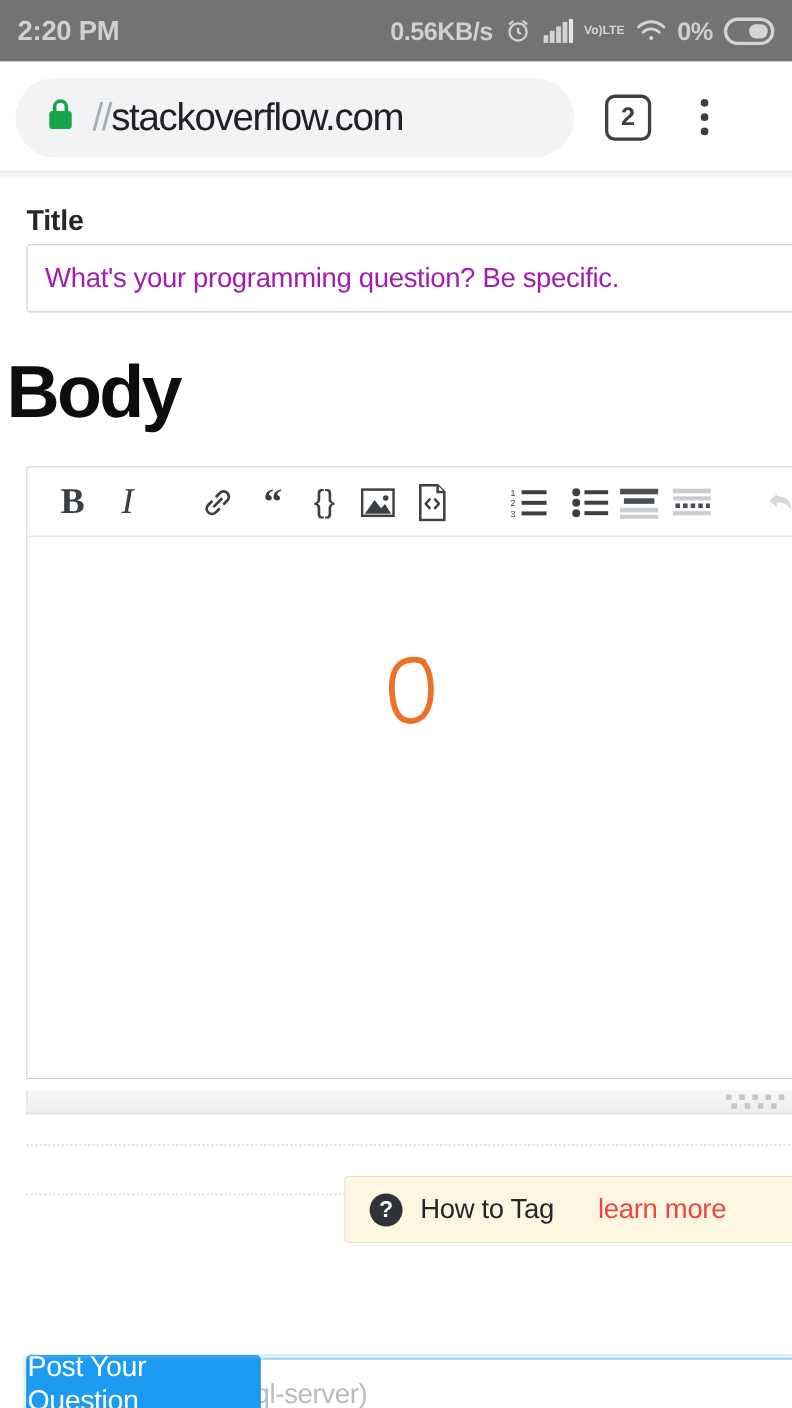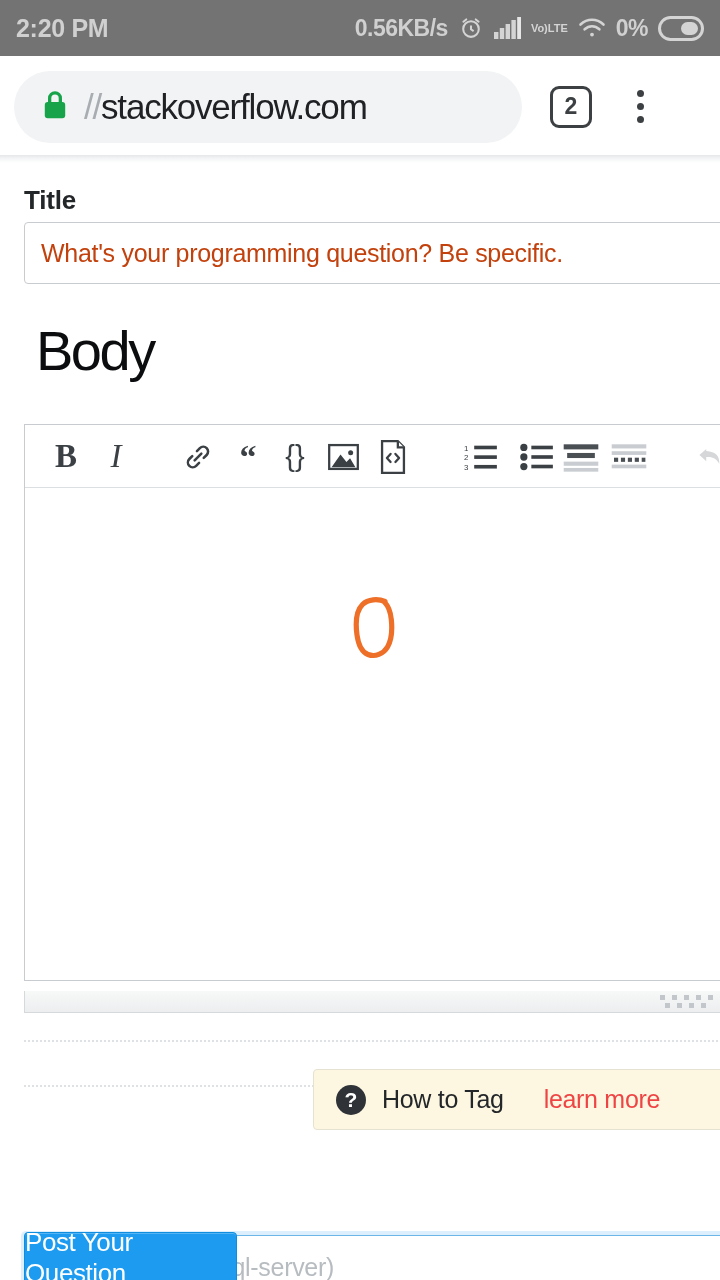--- a/index.html
+++ b/index.html
@@ -70,25 +70,25 @@
 
   #title-label {
     position: absolute; left: 24px; top: 22px;
     font-size: 26px; font-weight: bold; color: #242729; letter-spacing: -0.2px;
   }
   #title-input {
     position: absolute; left: 24px; top: 59px; width: 730px; height: 62px;
     border: 1.5px solid #c8ccd0; border-radius: 4px; background: #fff;
     display: flex; align-items: center; padding: 0 16px;
   }
-  #title-placeholder { font-size: 25px; color: #c2410c; letter-spacing: -0.3px; }
+  #title-placeholder { font-size: 25px; color: #a21caf; letter-spacing: -0.3px; }
 
   #body-heading {
-    position: absolute; left: 36px; top: 160px;
-    font-size: 56px; font-weight: normal; color: #0c0d0e; letter-spacing: -2.5px; line-height: 1;
+    position: absolute; left: 6px; top: 160px;
+    font-size: 67px; font-weight: bold; color: #0c0d0e; letter-spacing: -2.5px; line-height: 1;
   }
 
   
   #editor {
     position: absolute; left: 24px; top: 261px; width: 730px; height: 557px;
     border: 1.5px solid #c8ccd0; background: #fff;
   }
   #editor-toolbar {
     position: relative; height: 63px; border-bottom: 1.5px solid #dcdfe2;
     background: #fff; display: flex; align-items: center;

